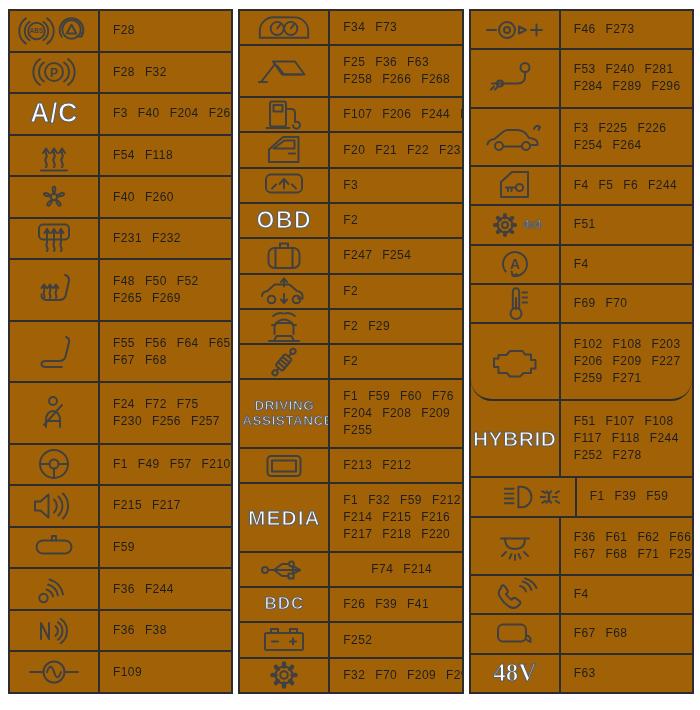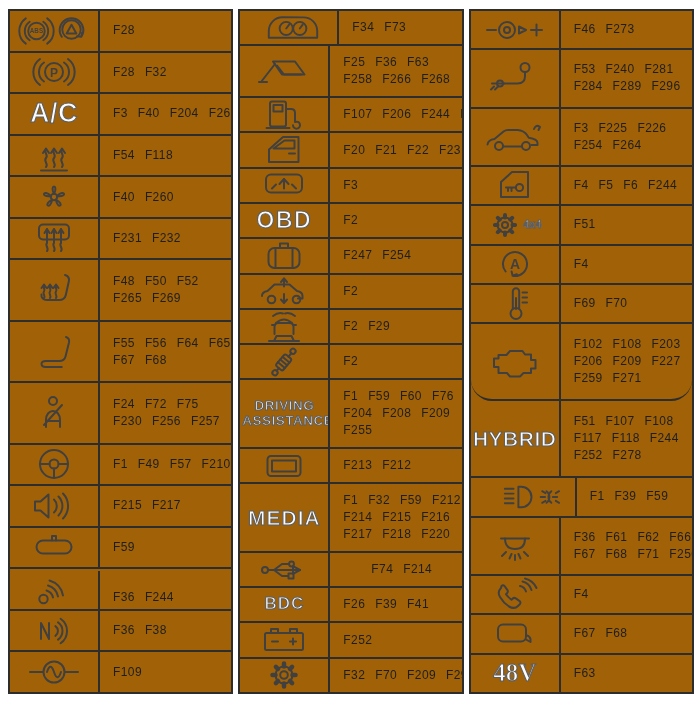--- a/index.html
+++ b/index.html
@@ -176,21 +176,21 @@
         <div class="icell">
           <svg width="44" height="38" viewBox="0 0 44 38">
             <path d="M20,12.5 v-4.5 h4 v4.5"></path>
             <rect x="4.5" y="12.5" width="35" height="13" rx="6.5"></rect>
           </svg>
         </div>
         <div class="fcell">
           <div class="fline"><span class="fuse">F59</span></div>
         </div>
       </div>
-      <div class="row" style="flex: 2 1 0px; min-height: 27px; align-items: flex-end;">
+      <div class="row" style="flex: 2 1 0px; min-height: 27px;">
         <div class="icell">
           <svg width="40" height="38" viewBox="0 0 40 38">
             <circle cx="9.5" cy="28" r="4.2"></circle>
             <path d="M12.5,19.5 A9.5,9.5 0 0 1 19,26.5 M14,14.5 A14.5,14.5 0 0 1 24,25.5 M15.5,9.5 A19.5,19.5 0 0 1 29,24.5"></path>
           </svg>
         </div>
         <div class="fcell">
           <div class="fline"><span class="fuse">F36</span><span class="fuse">F244</span></div>
         </div>
       </div>
@@ -212,21 +212,21 @@
             <path d="M20,19 c2.3,-7 4.7,-7 7,0 s4.7,7 7,0"></path>
             <path d="M3,19 h13 M38,19 h13"></path>
           </svg>
         </div>
         <div class="fcell">
           <div class="fline"><span class="fuse">F109</span></div>
         </div>
       </div>
     </div>
   <div class="tbl">
-      <div class="row" style="flex: 2 1 0px; min-height: 27px; padding-left: 9px;">
+      <div class="row" style="flex: 2 1 0px; min-height: 27px;">
         <div class="icell">
           <svg width="62" height="38" viewBox="0 0 64 38">
             <path d="M7,29 v-7 a14,14 0 0 1 14,-14 h22 a14,14 0 0 1 14,14 v7 z"></path>
             <circle cx="25" cy="19.5" r="6.8"></circle>
             <circle cx="39" cy="19.5" r="6.8"></circle>
             <path d="M25,19.5 l3,-4 M39,19.5 l3,-4"></path>
           </svg>
         </div>
         <div class="fcell">
           <div class="fline"><span class="fuse">F34</span><span class="fuse">F73</span></div>

